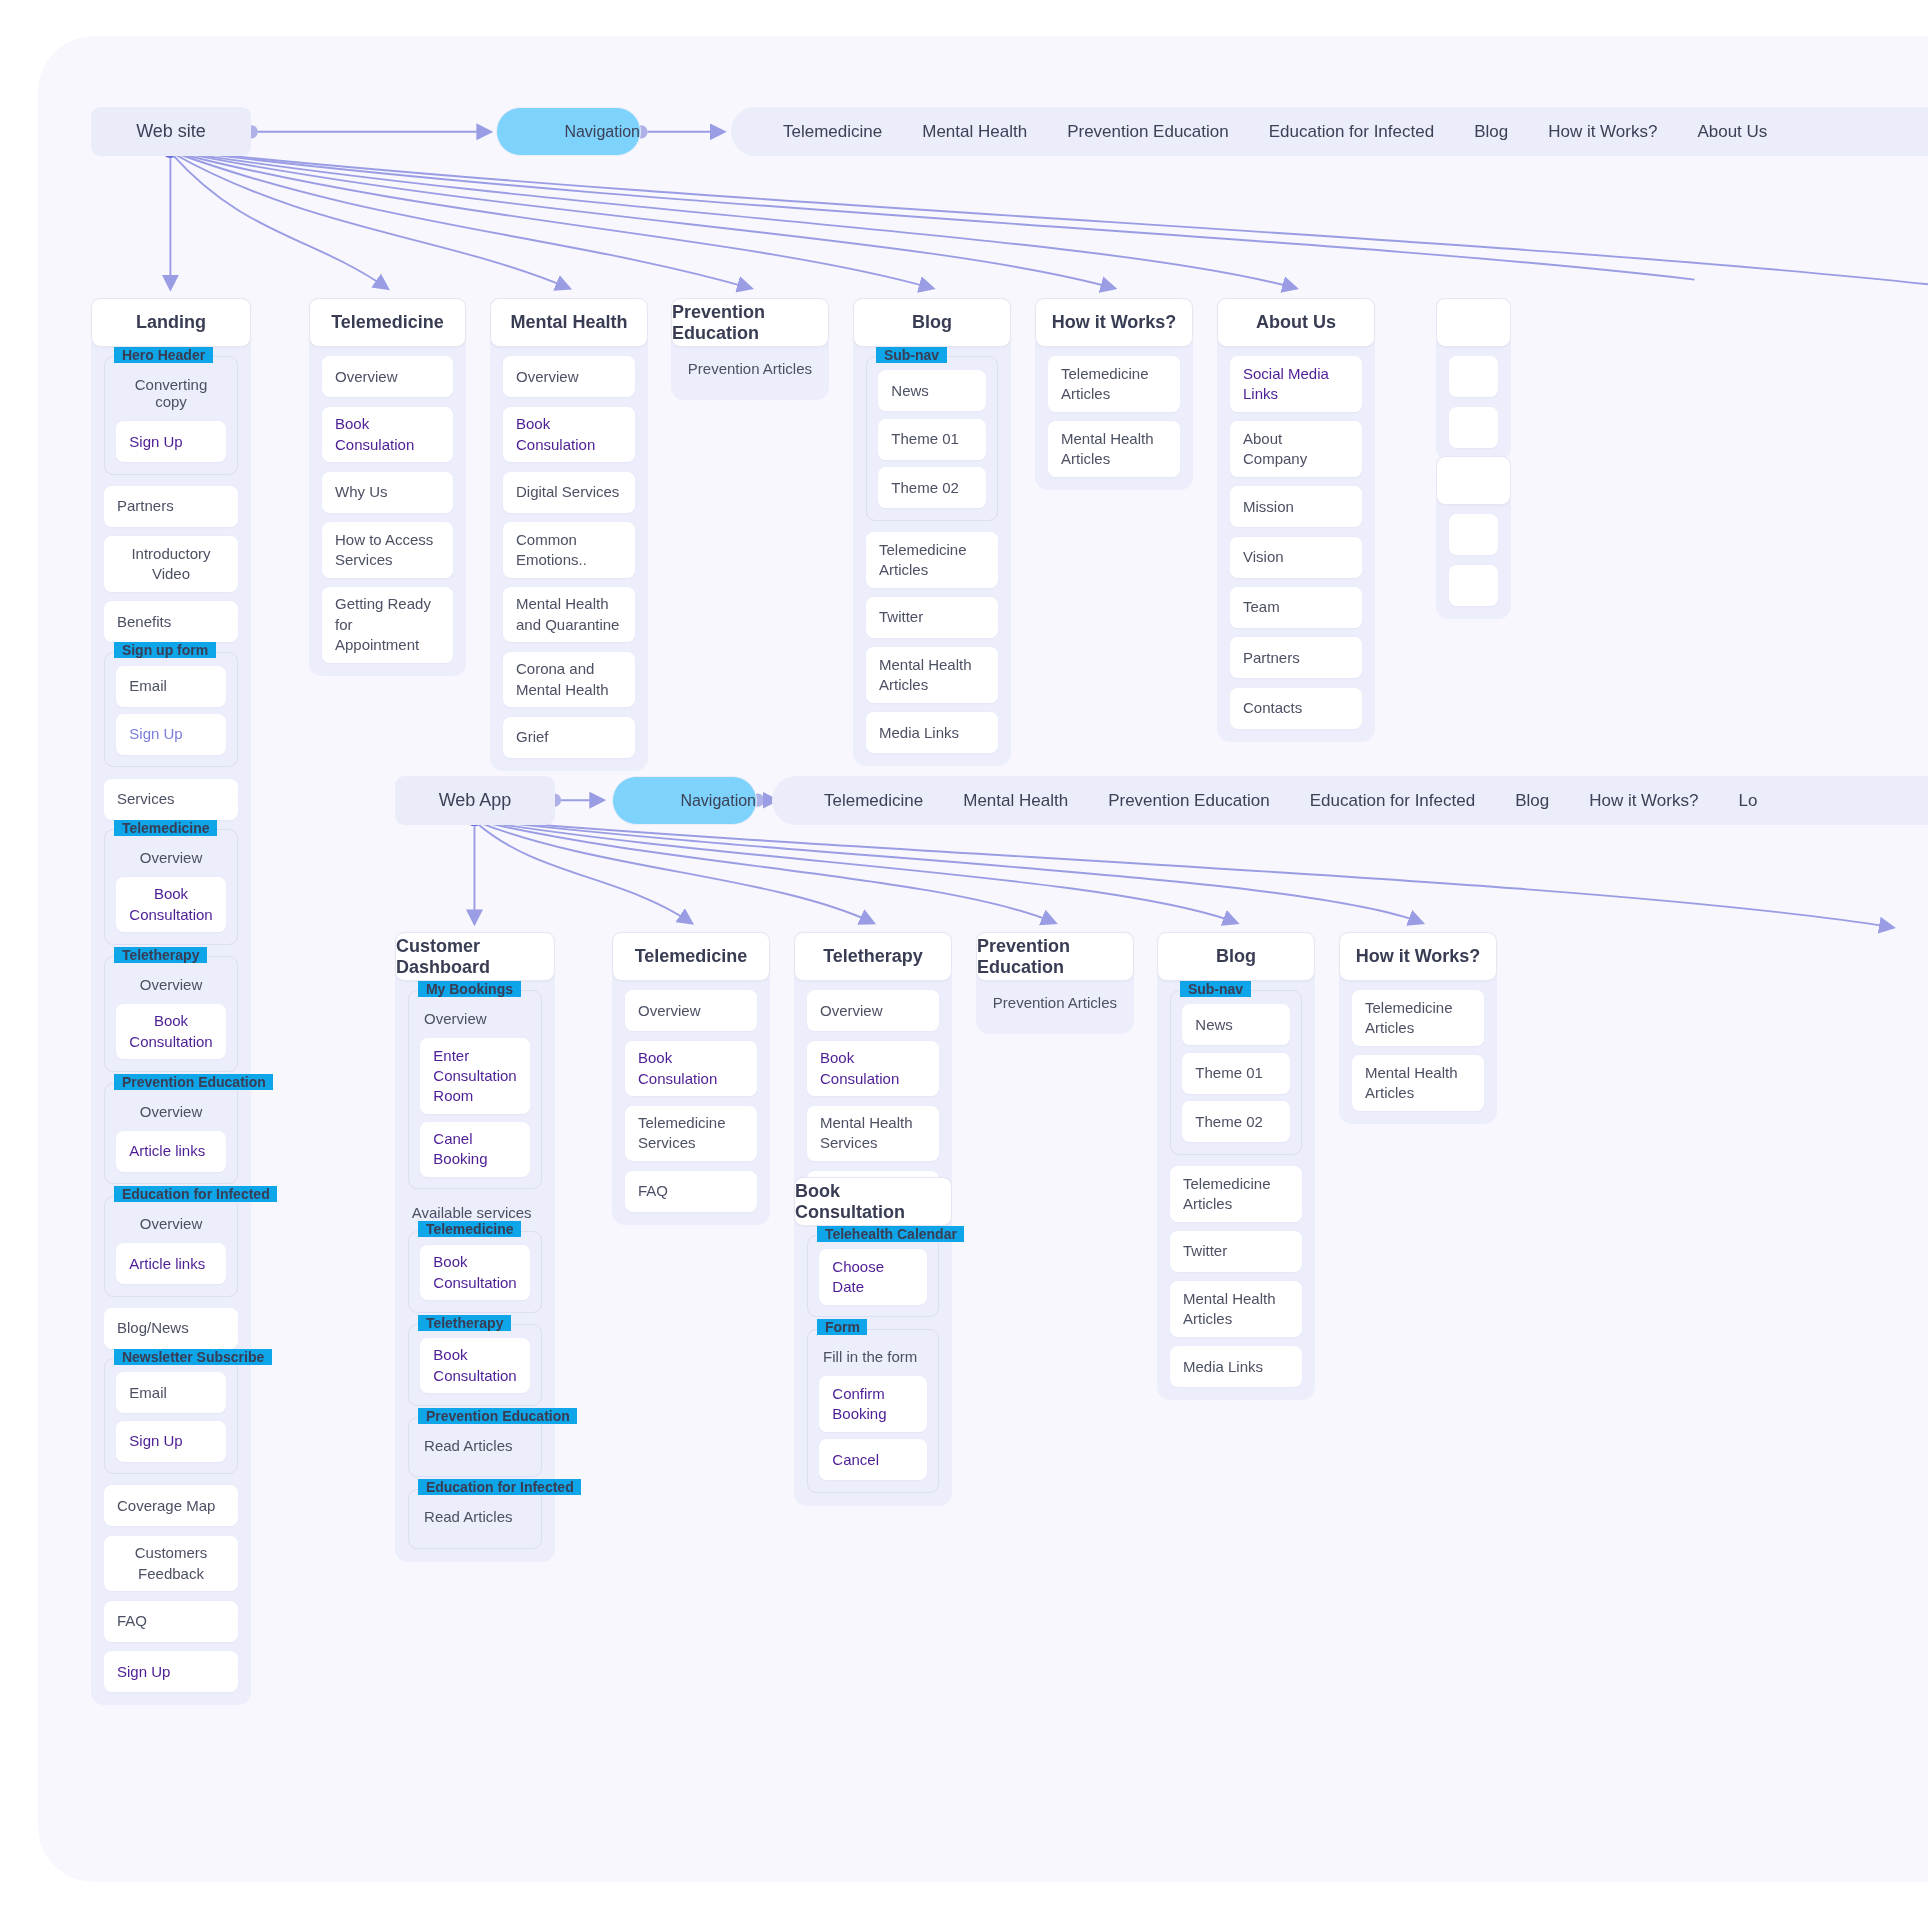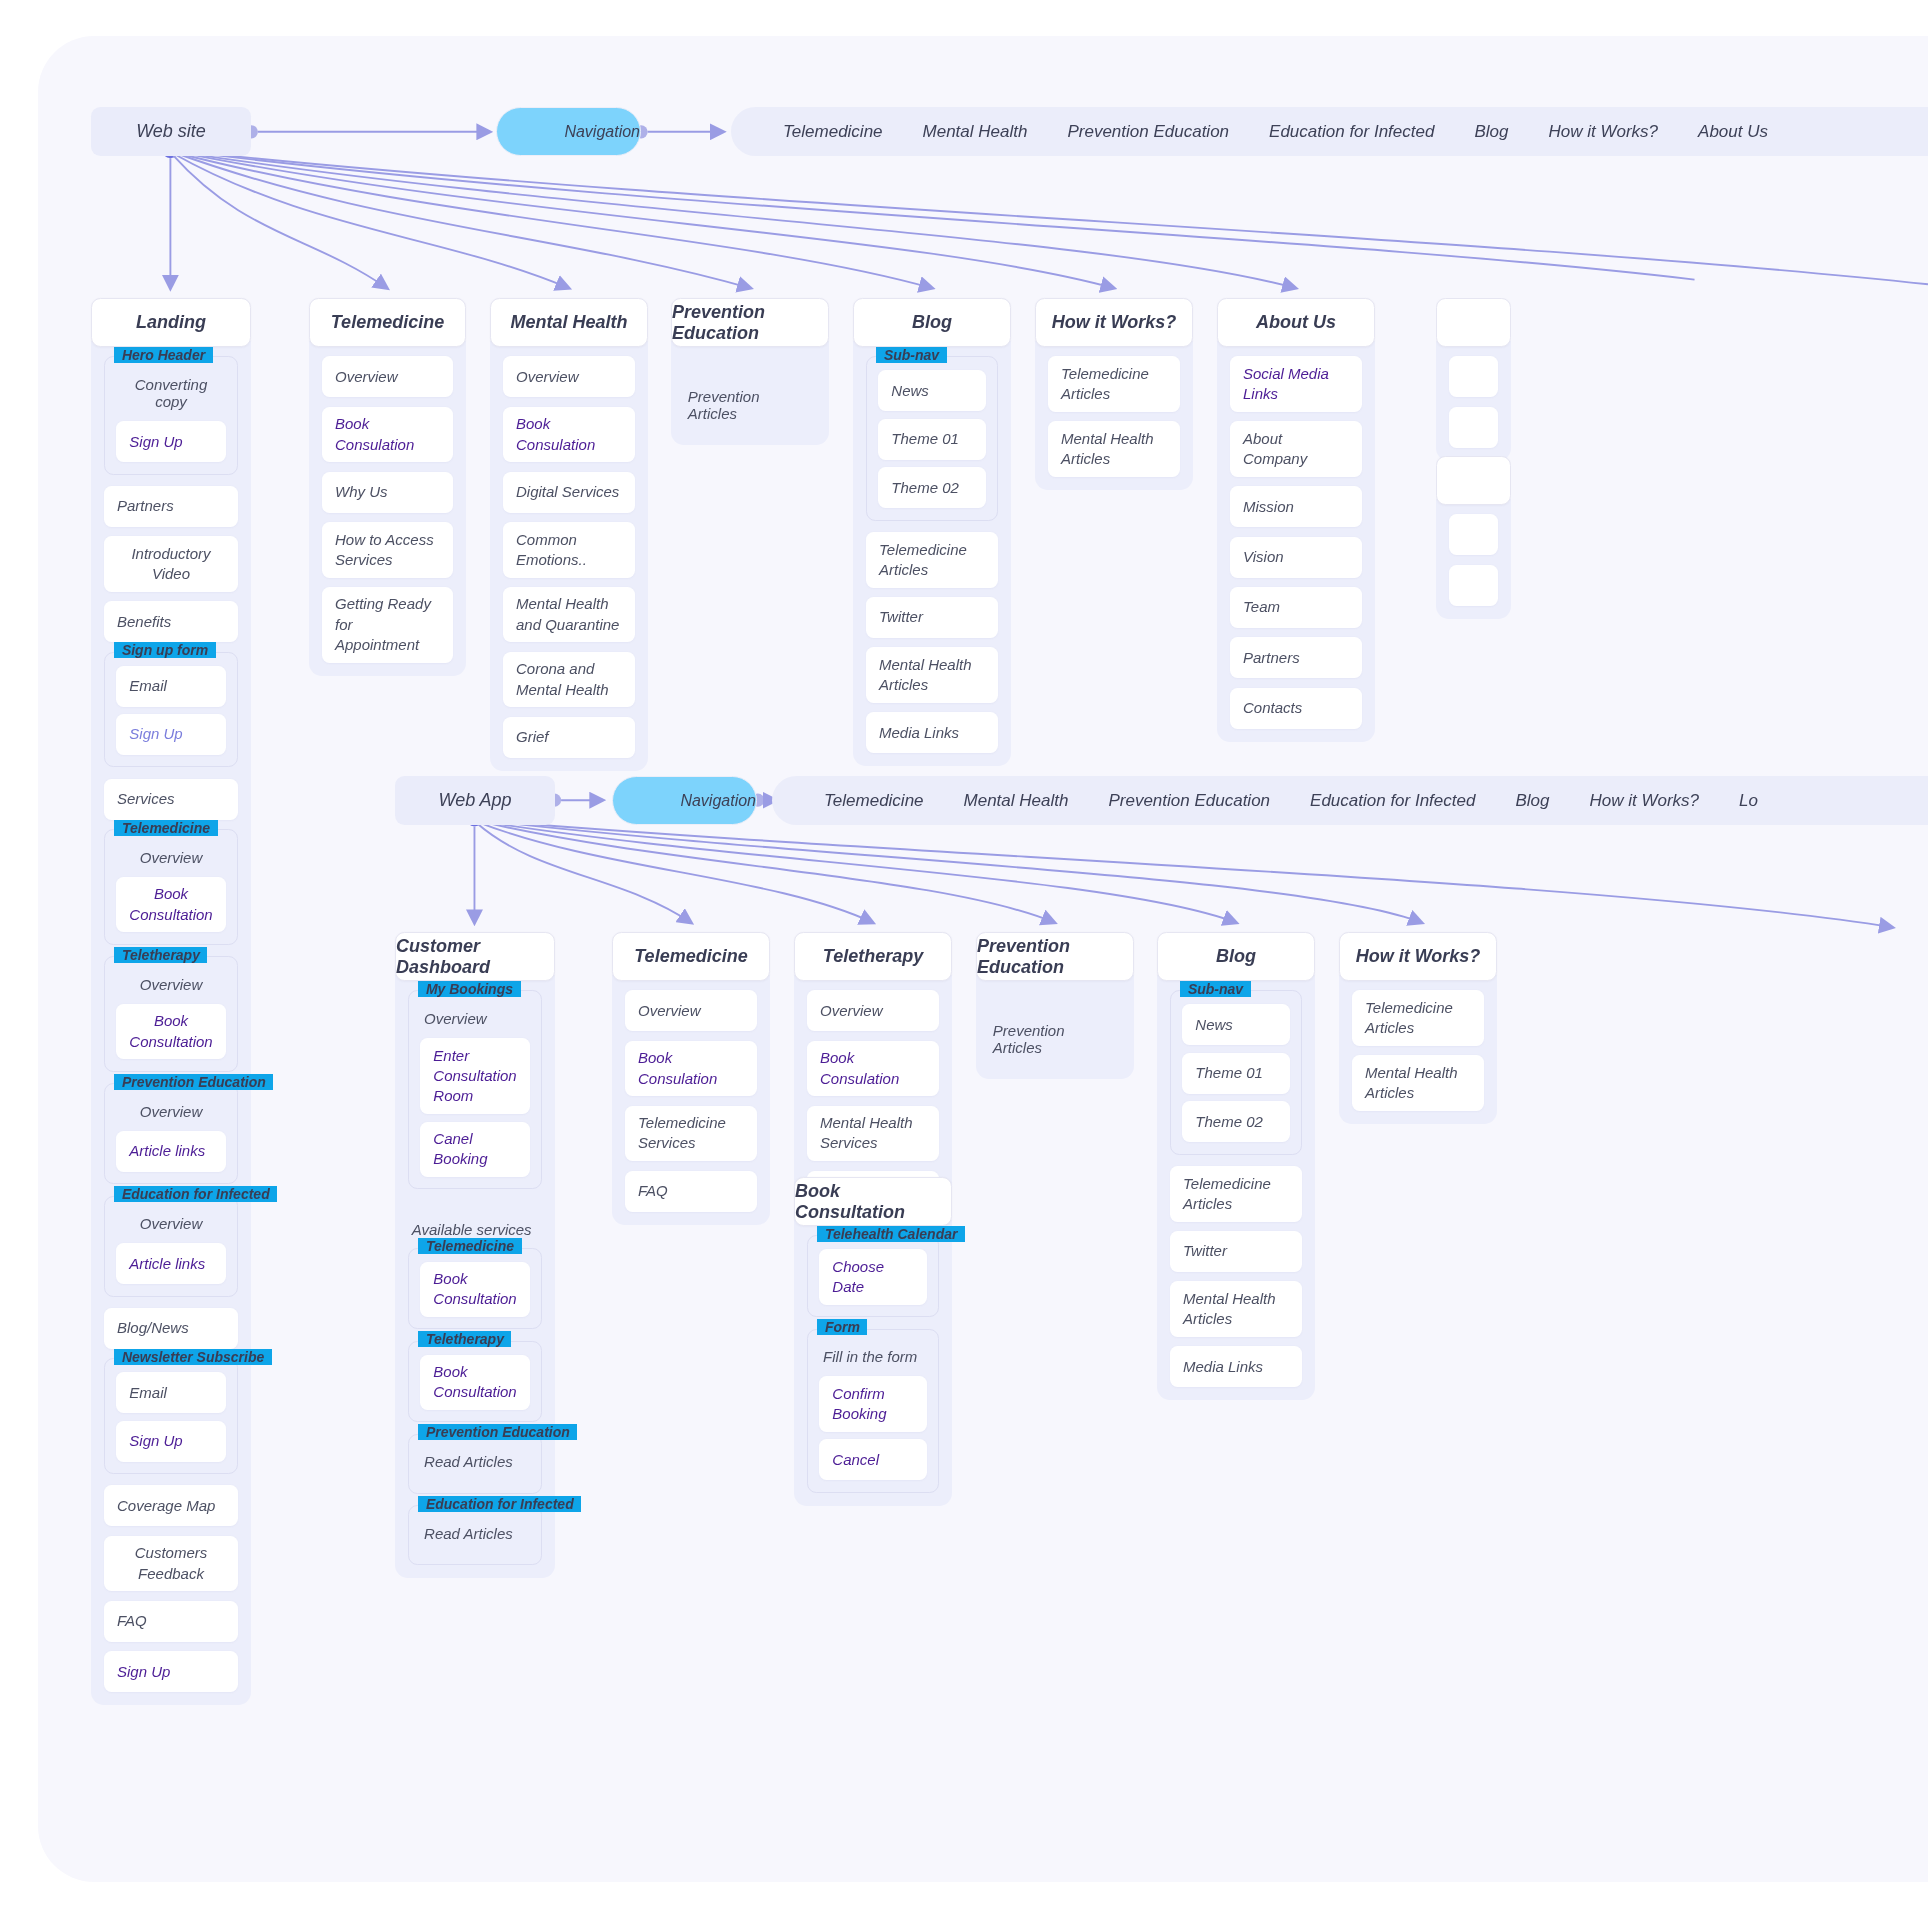--- a/index.html
+++ b/index.html
@@ -6,21 +6,20 @@
   html, body {
     width: 1928px; height: 1928px;
     background: #ffffff;
     font-family: "Liberation Sans", sans-serif;
     overflow: hidden;
   }
   #canvas {
     position: relative;
     width: 1928px; height: 1928px;
     background: #ffffff;
-    font-style: italic;
   }
   
   .board {
     position: absolute;
     left: 38px; top: 36px;
     width: 2034px; height: 1846px;
     background: #f7f7fd;
     border-radius: 56px;
   }
   svg.edges {
@@ -90,21 +89,21 @@
     line-height: 1.35;
     box-shadow: 0 0.9px 1.9px rgba(100,100,150,0.05);
   }
   .row:last-child { margin-bottom: 0; }
   .row.pink { color: #4c1d95; }
   .row.indigo { color: #7a7ddc; }
   .plain {
     font-size: 15px; color: #4c5063;
     padding: 5.6px 3.8px 11.3px 3.8px;
   }
-  .plain.tight { padding: 3.8px 3.8px 9.4px 3.8px; margin-top: 28px; }
+  .plain.tight { padding: 3.8px 3.8px 9.4px 3.8px; }
   
   .group {
     border: 0.9px solid #dcdef2;
     border-radius: 9.4px;
     padding: 13px 11.3px 11.3px 11.3px;
     margin-bottom: 11.3px;
     position: relative;
   }
   .group:last-child { margin-bottom: 0; }
   .group > legend, .group > .legend {

